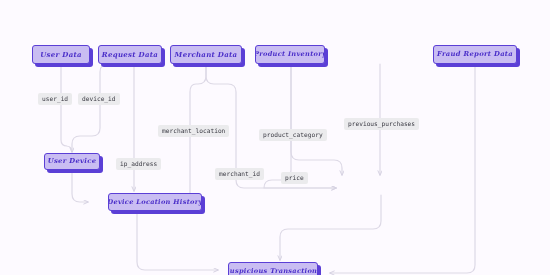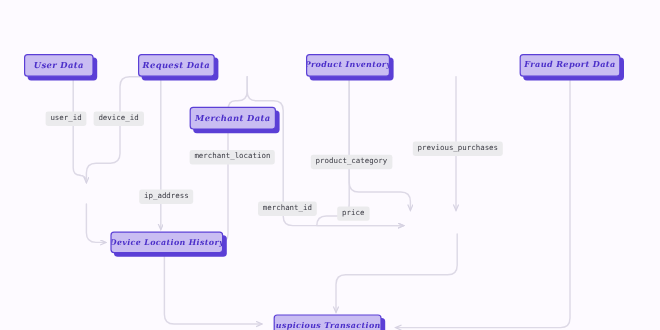--- a/index.html
+++ b/index.html
@@ -95,43 +95,46 @@
       <path d="M 72,170 L 72,194 Q 72,202 80,202 L 88,202" marker-end="url(#arrow)"></path>
 
       <path d="M 137,211 L 137,262 Q 137,270 145,270 L 218,270" marker-end="url(#arrow)"></path>
 
       <path d="M 381,195 L 381,221 Q 381,229 373,229 L 288,229 Q 280,229 280,237 L 280,260" marker-end="url(#arrow)"></path>
 
       <path d="M 475,64 L 475,265 Q 475,273 467,273 L 330,273" marker-end="url(#arrow)"></path>
     </g>
   </svg>
 
-  <div class="node" style="left:20px; top:45px; width:58px; height:19px; font-size:7.0px;">
+  <div class="node" style="left:32px; top:45px; width:58px; height:19px; font-size:7.0px;">
     <span class="node-label">User Data</span>
   </div>
 
-  <div class="node" style="left:115px; top:45px; width:64px; height:19px; font-size:7.0px;">
+  <div class="node" style="left:98px; top:45px; width:64px; height:19px; font-size:7.0px;">
     <span class="node-label">Request Data</span>
   </div>
 
-  <div class="node" style="left:158px; top:45px; width:72px; height:19px; font-size:7.0px;margin-top:44px;">
+  <div class="node" style="left:170px; top:45px; width:72px; height:19px; font-size:7.0px;">
     <span class="node-label">Merchant Data</span>
   </div>
 
   <div class="node" style="left:255px; top:45px; width:70px; height:19px; font-size:6.6px;">
     <span class="node-label">Product Inventory</span>
   </div>
 
 
   <div class="node" style="left:433px; top:45px; width:84px; height:19px; font-size:6.8px;text-align:center;">
     <span class="node-label">Fraud Report Data</span>
   </div>
 
+  <div class="node" style="left:44px; top:153px; width:56px; height:17px; font-size:6.8px;">
+    <span class="node-label">User Device</span>
+  </div>
 
-  <div class="node" style="left:92px; top:193px; width:94px; height:18px; font-size:6.6px;">
+  <div class="node" style="left:108px; top:193px; width:94px; height:18px; font-size:6.6px;">
     <span class="node-label">Device Location History</span>
   </div>
 
 
   <div class="node" style="left:228px; top:262px; width:90px; height:18px; font-size:6.6px;">
     <span class="node-label">Suspicious Transactions</span>
   </div>
 
   <div class="edge-chip" style="left:38px; top:93px;"><span>user_id</span></div>
 

